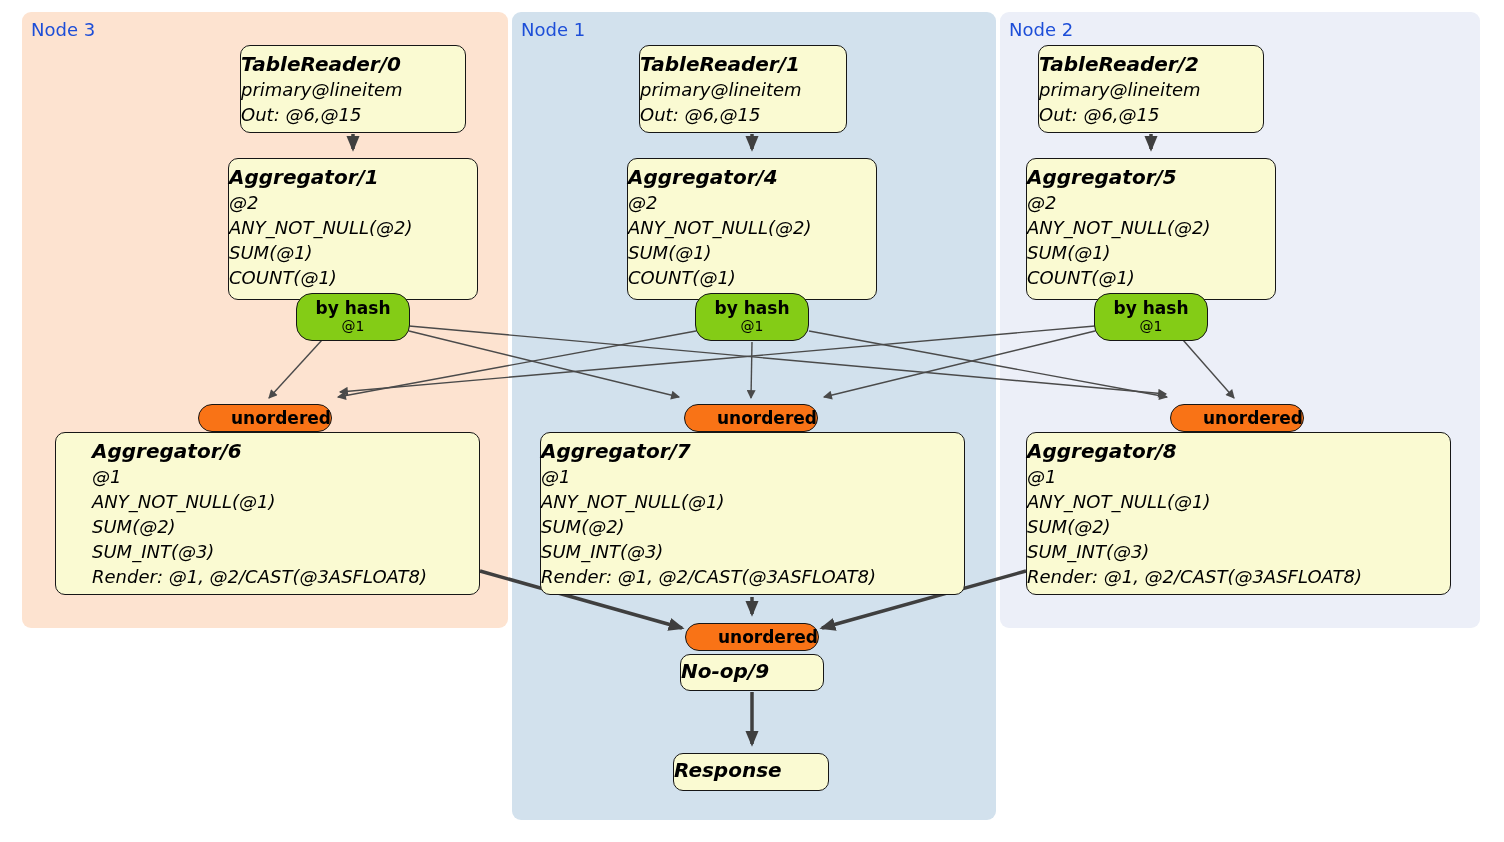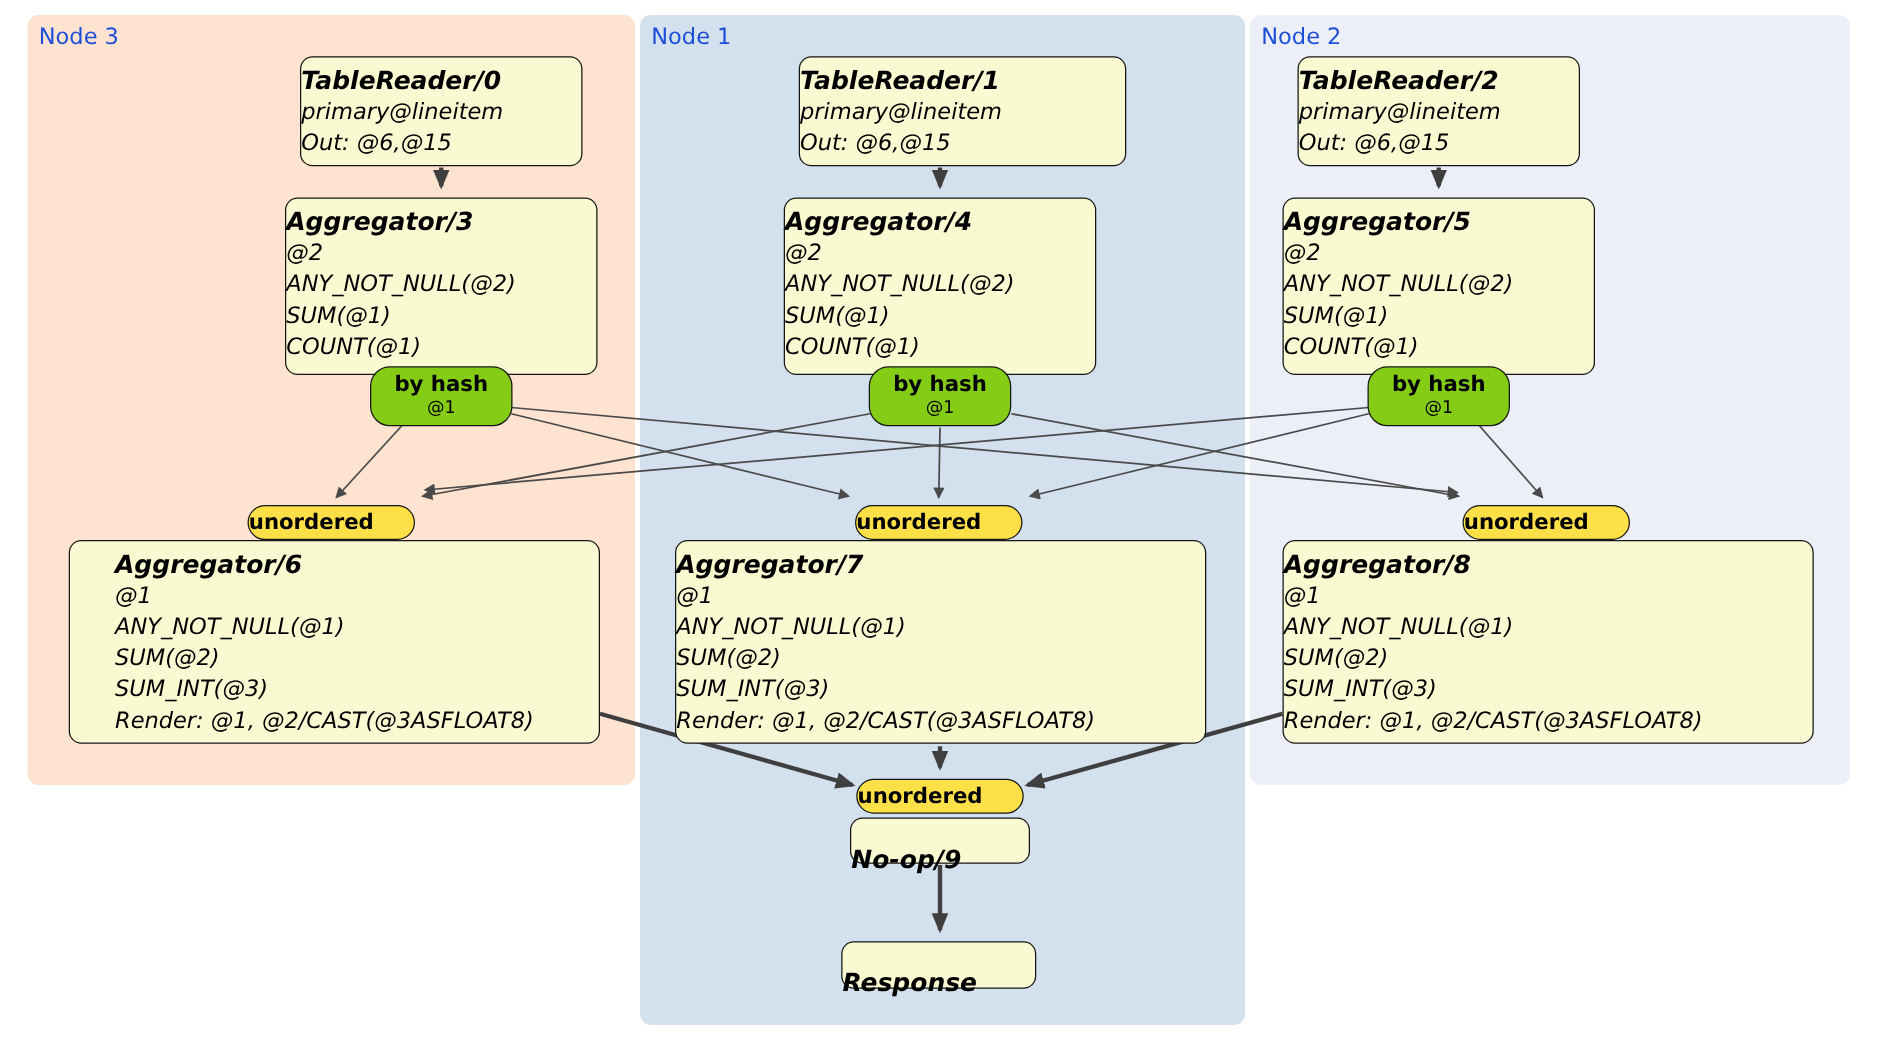--- a/index.html
+++ b/index.html
@@ -11,31 +11,31 @@
   .region{position:absolute;border-radius:9px;z-index:0;}
   .region-label{position:absolute;left:9px;top:7px;font-size:18px;color:#1d4ed8;}
   #edges{position:absolute;left:0;top:0;z-index:1;pointer-events:none;}
   .proc{
     position:absolute;z-index:2;background:#FAFAD2;border:1.6px solid #161616;
     border-radius:10px;text-align:left;box-sizing:border-box;padding-top:5px;font-style:italic;
   }
   .ptitle{font-size:20px;font-weight:bold;line-height:26px;white-space:nowrap;}
   .pline{font-size:18px;line-height:25px;white-space:nowrap;}
   .proc.small{padding-top:0;}
-  .proc.small .ptitle{line-height:33px;margin-top:16px;}
+  .proc.small .ptitle{line-height:33px;}
   .router{
     position:absolute;z-index:3;background:#84cc16;border:1.6px solid #161616;
     border-radius:16px;width:114px;height:48px;text-align:center;
     box-sizing:border-box;padding-top:4px;
   }
   .rlabel{font-size:17px;font-weight:bold;line-height:20px;}
   .rdetail{font-size:14px;line-height:17px;}
   .stream{
-    position:absolute;z-index:3;background:#fde047;border:1.6px solid #161616;
-    border-radius:15px;width:134px;height:28px;text-align:left;
+    position:absolute;z-index:3;background:#f97316;border:1.6px solid #161616;
+    border-radius:15px;width:134px;height:28px;text-align:right;
     box-sizing:border-box;font-size:17px;font-weight:bold;line-height:26px;
   }
 </style>
 </head>
 <body>
 
 <div id="canvas">
 
   <div class="region" style="left:22px;top:12px;width:486px;height:616px;background:#FDE3D0;">
     <span class="region-label">Node 3</span>
@@ -78,33 +78,33 @@
       <path d="M1095,331 L824,397" marker-end="url(#mk-small)"></path>
       <path d="M1183,340 L1234,398" marker-end="url(#mk-small)"></path>
     </g>
   </svg>
 
   <div class="proc" style="left:240px;top:45px;width:226px;height:88px;">
     <div class="ptitle">TableReader/0</div>
     <div class="pline">primary@lineitem</div>
     <div class="pline">Out: @6,@15</div>
   </div>
-  <div class="proc" style="left:639px;top:45px;width:262px;height:88px;">
+  <div class="proc" style="left:639px;top:45px;width:208px;height:88px;">
     <div class="ptitle">TableReader/1</div>
     <div class="pline">primary@lineitem</div>
     <div class="pline">Out: @6,@15</div>
   </div>
   <div class="proc" style="left:1038px;top:45px;width:226px;height:88px;">
     <div class="ptitle">TableReader/2</div>
     <div class="pline">primary@lineitem</div>
     <div class="pline">Out: @6,@15</div>
   </div>
 
   <div class="proc" style="left:228px;top:158px;width:250px;height:142px;">
-    <div class="ptitle">Aggregator/3</div>
+    <div class="ptitle">Aggregator/1</div>
     <div class="pline">@2</div>
     <div class="pline">ANY_NOT_NULL(@2)</div>
     <div class="pline">SUM(@1)</div>
     <div class="pline">COUNT(@1)</div>
   </div>
   <div class="proc" style="left:627px;top:158px;width:250px;height:142px;">
     <div class="ptitle">Aggregator/4</div>
     <div class="pline">@2</div>
     <div class="pline">ANY_NOT_NULL(@2)</div>
     <div class="pline">SUM(@1)</div>

